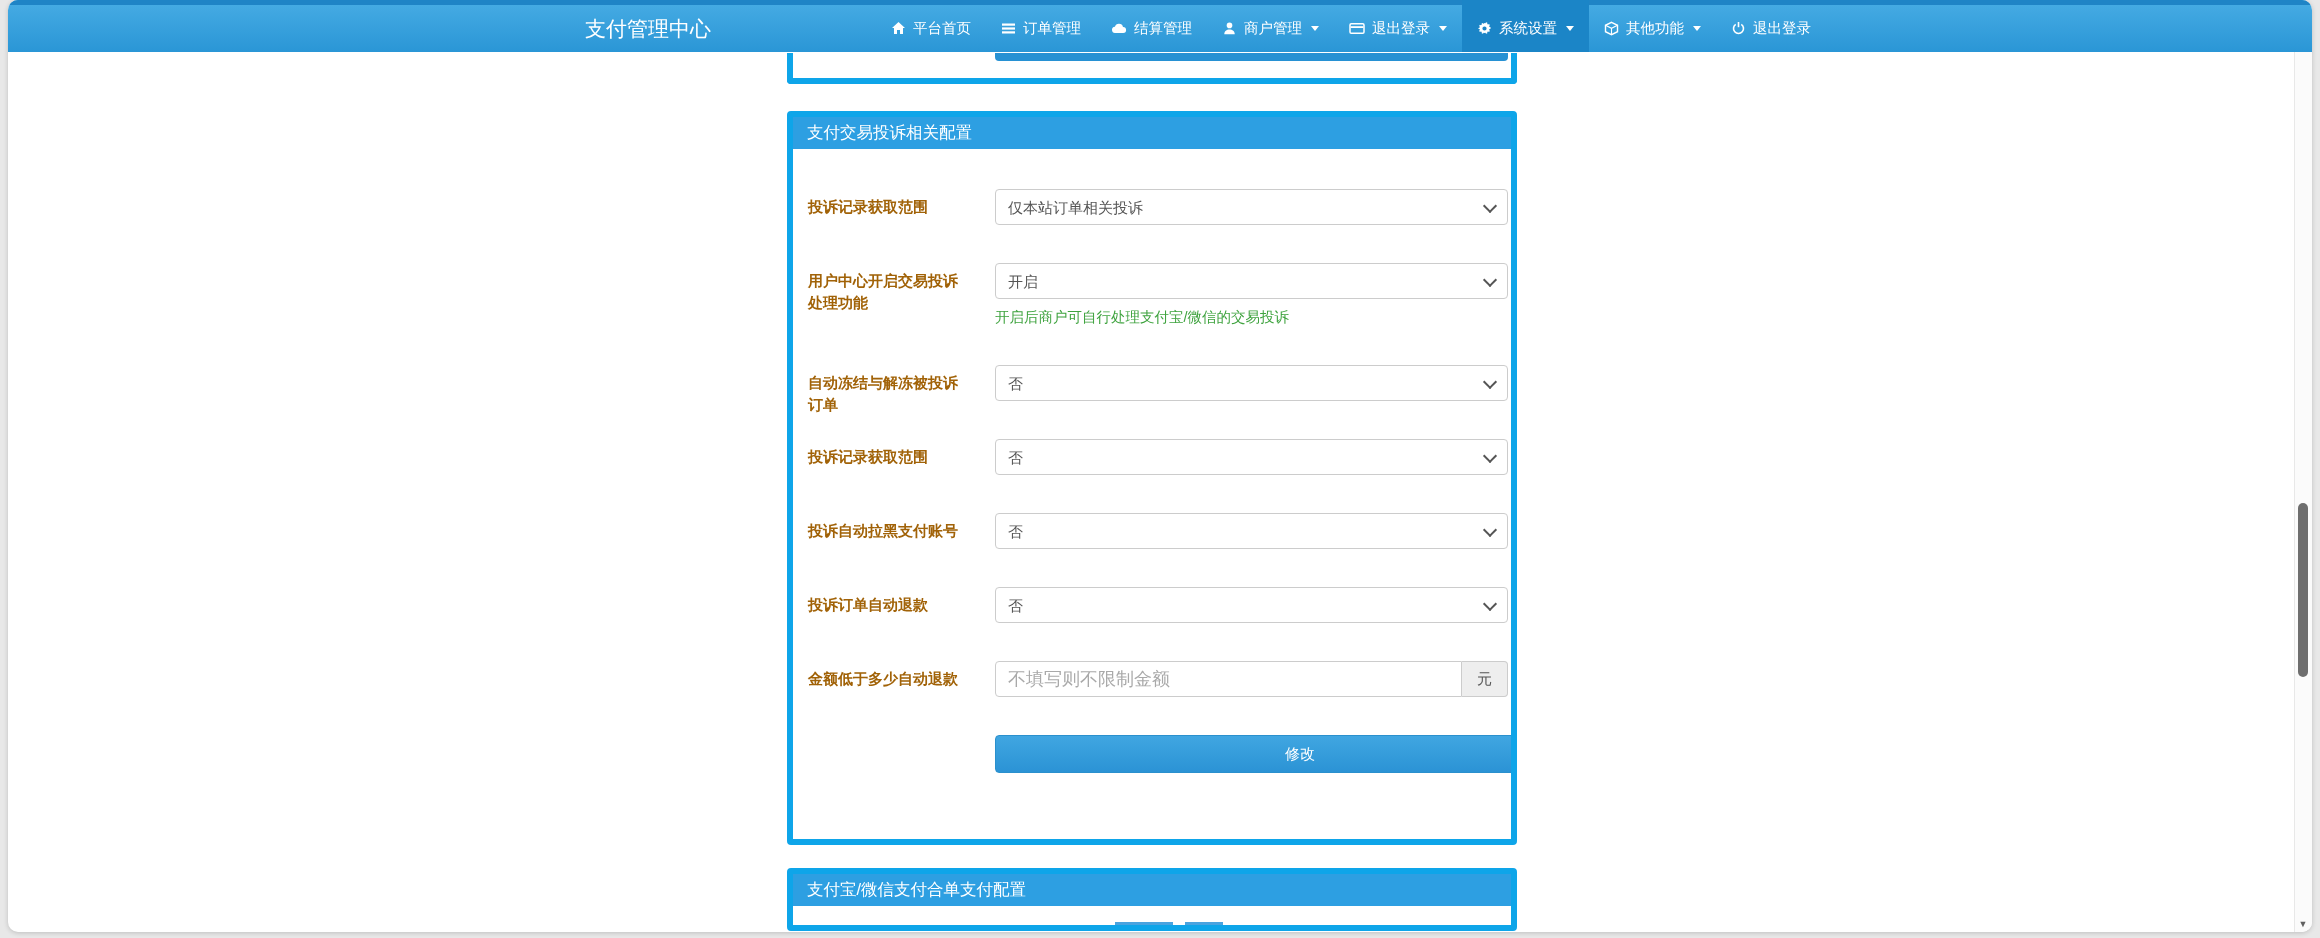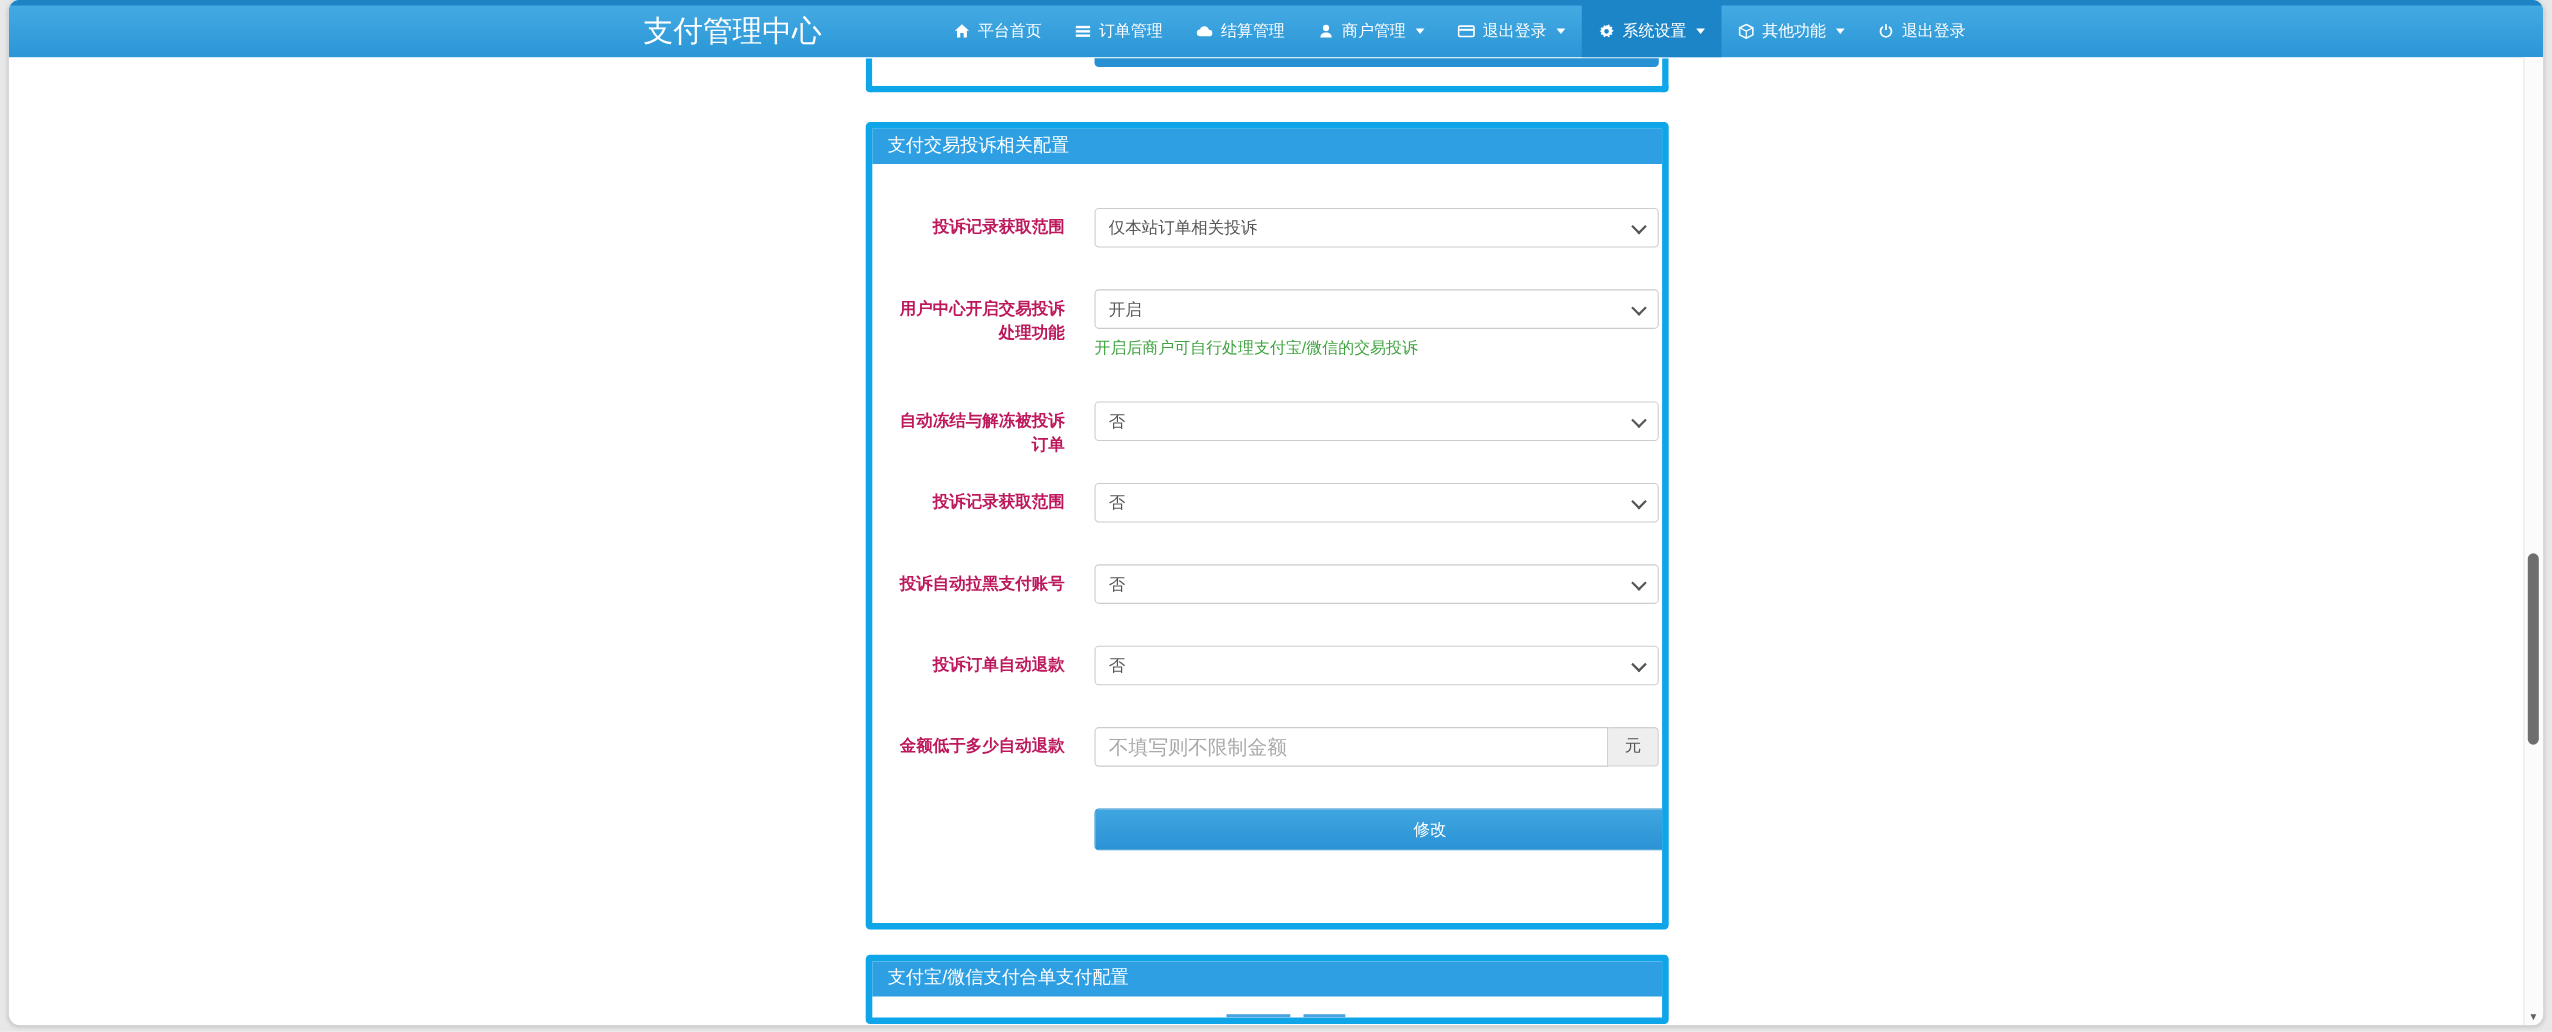--- a/index.html
+++ b/index.html
@@ -20,23 +20,23 @@
     position:absolute; left:0; top:0; right:0; height:52px;
     background:linear-gradient(#47ace4,#2a96d6);
     box-sizing:border-box;
   }
   .navbar::before {
     content:""; position:absolute; left:0; top:0; right:0; height:5px;
     background:#1f84c6;
   }
   .brand {
     position:absolute; left:577px; top:5px; height:47px; line-height:47px;
-    color:#fff; font-size:27px; white-space:nowrap; cursor:pointer;
-  }
-  .nav { position:absolute; left:844px; top:0; height:52px; display:flex;justify-content:flex-end; }
+    color:#fff; font-size:21px; white-space:nowrap; cursor:pointer;
+  }
+  .nav { position:absolute; left:868px; top:0; height:52px; display:flex;justify-content:flex-end; }
   .nav-item {
     display:flex; align-items:center; gap:7px;
     padding:5px 15px 0 15px; box-sizing:border-box;
     color:#fff; font-size:14.5px; white-space:nowrap; cursor:pointer; height:52px;
   }
   .nav-item.active { background:#1b85c7; }
   .nav-item svg { display:block; }
   .caret {
     width:0; height:0; margin-left:2px;
     border-left:4px solid transparent; border-right:4px solid transparent;
@@ -58,21 +58,21 @@
   .panel-header {
     background:#2d9fe2; color:#fff; font-size:16.5px;
     height:33px; line-height:33px; padding:0 15px;
     border-radius:3px 3px 0 0; margin:-1px -1px 0 -1px;
   }
   .panel-body { padding:20px 15px 0 15px; position:relative; }
 
   .form-group { position:relative; min-height:36px; margin-bottom:38px; }
   .control-label {
     position:absolute; left:0; top:7px; width:160px;
-    text-align:right; font-weight:bold; font-size:15px; color:#be185d;
+    font-weight:bold; font-size:15px; color:#a16207;
     line-height:22px;
   }
   .controls { margin-left:187px; width:513px; position:relative;margin-top:20px; }
   .select-wrap { position:relative; }
   select.form-control {
     width:100%; height:36px; box-sizing:border-box;
     appearance:none; -webkit-appearance:none; -moz-appearance:none;
     border:1px solid #cccccc; border-radius:4px; background:#fff;
     padding:0 30px 0 12px; font-size:15px; color:#555;
     font-family:"Liberation Sans","DejaVu Sans",sans-serif;

